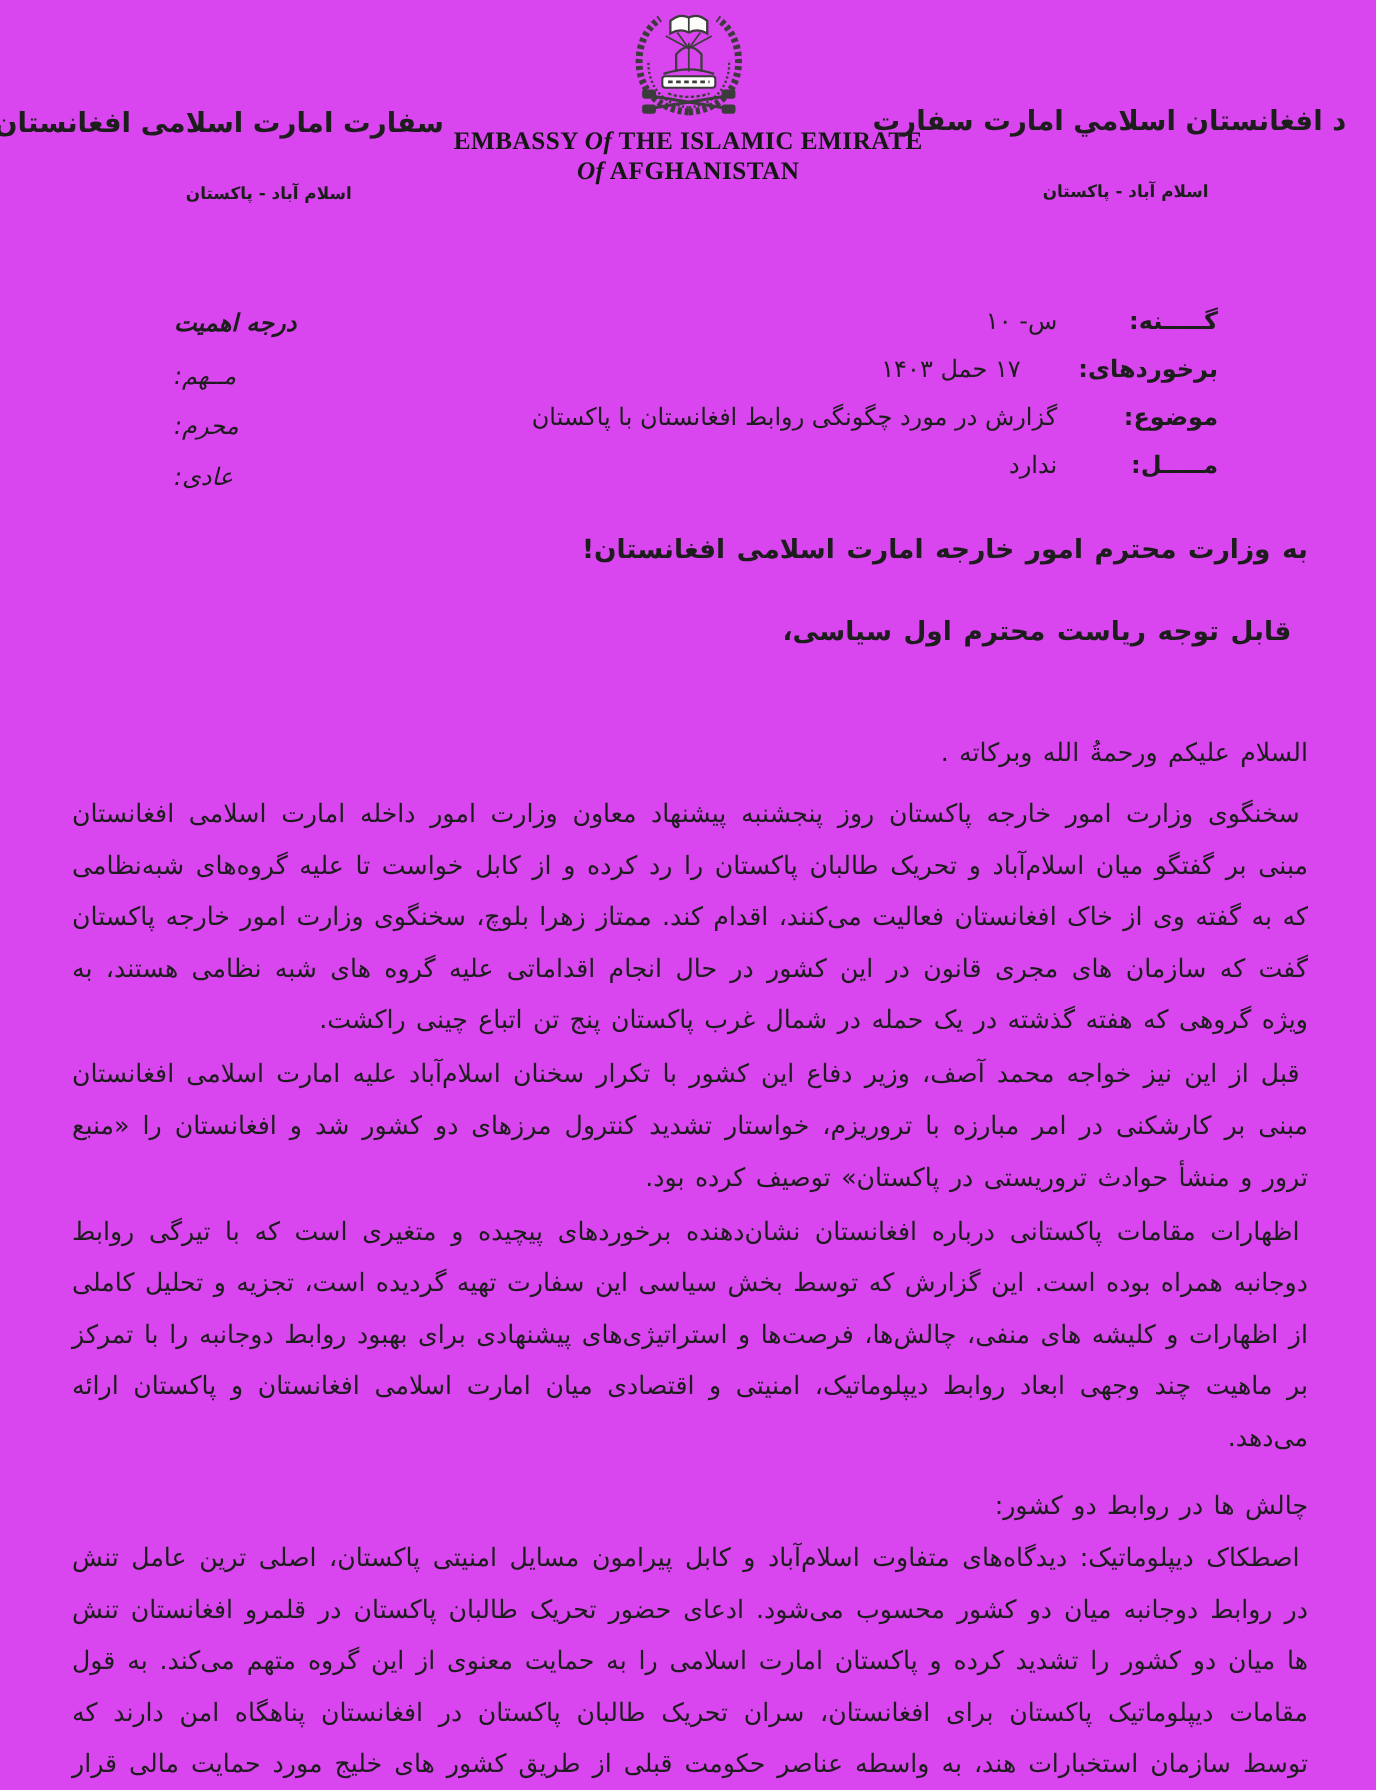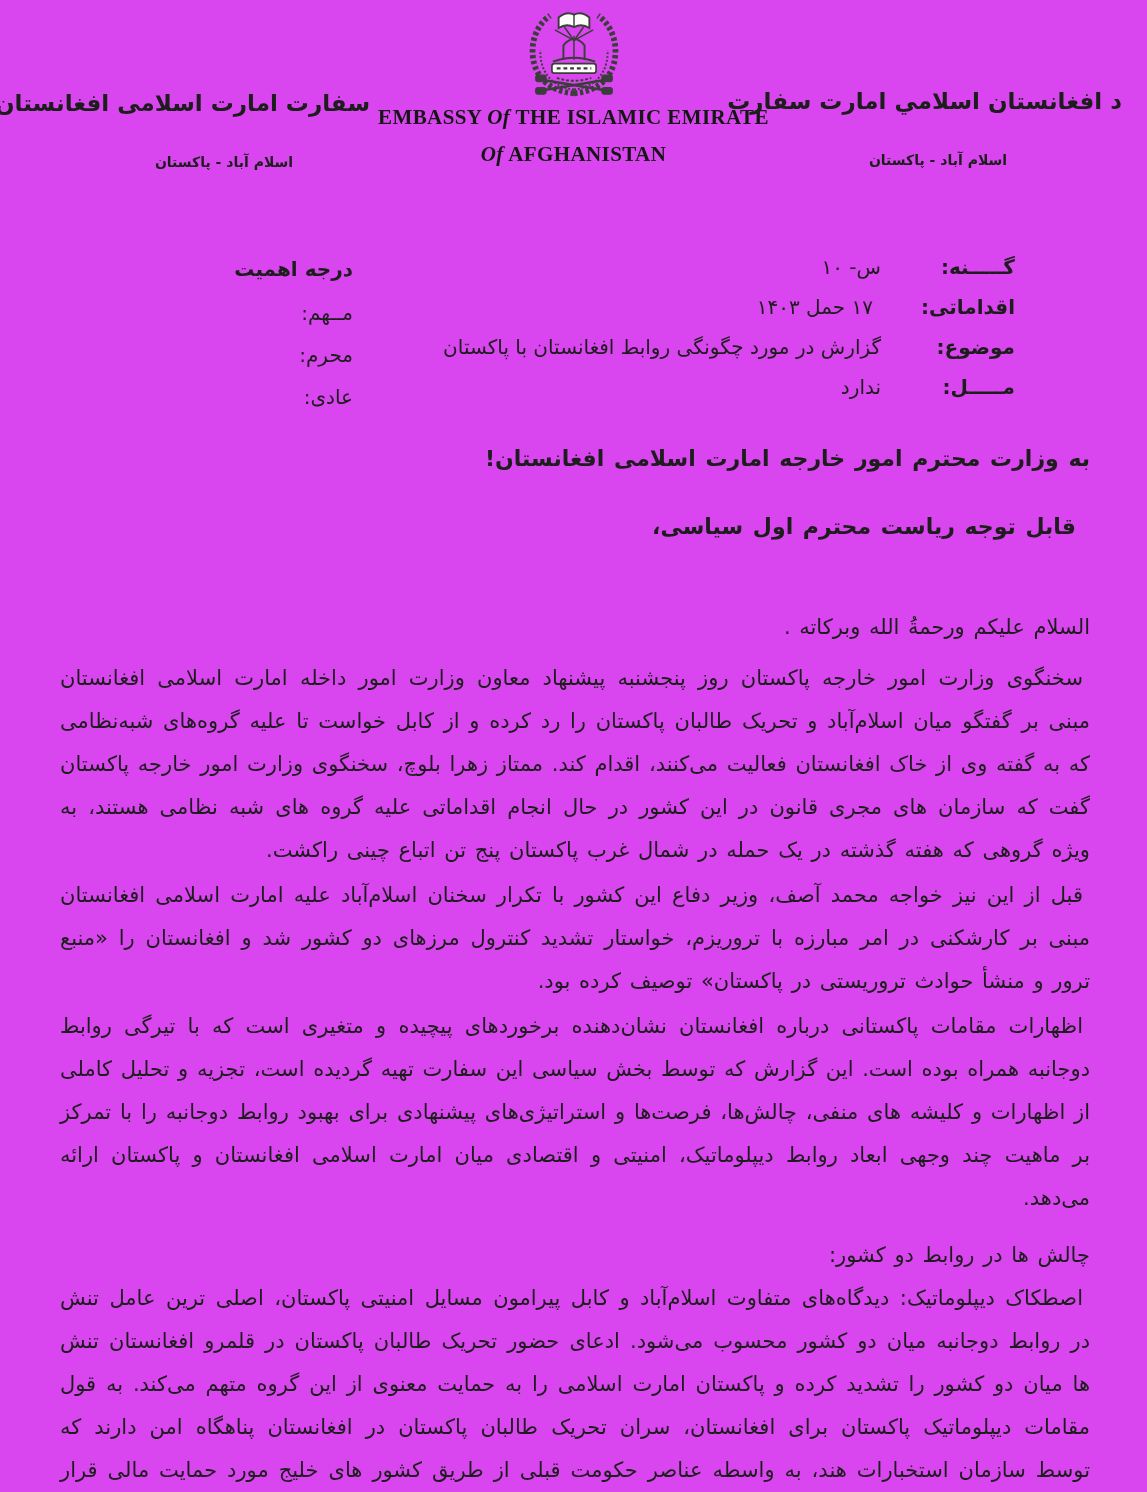--- a/index.html
+++ b/index.html
@@ -12,36 +12,36 @@
     font-family:"DejaVu Sans",sans-serif;
     overflow:hidden;
   }
   .fa{direction:rtl;unicode-bidi:isolate;}
 
   
   .hdr-center{position:absolute;left:0;right:0;top:4px;text-align:center;direction:ltr;}
   .emblem{width:118px;height:96px;display:block;margin:0 auto;}
   .eng{font-family:"Liberation Serif",serif;font-weight:700;color:#161616;}
   .eng-l1{font-size:21px;letter-spacing:.4px;margin-top:5px;}
-  .eng-l2{font-size:21px;letter-spacing:.4px;margin-top:12px;}
+  .eng-l2{font-size:21px;letter-spacing:.4px;margin-top:0;}
   .eng-of{font-style:italic;}
   .eng-l3{font-size:19px;margin-top:4px;}
 
   .hdr-right{position:absolute;top:88px;right:25px;width:368px;text-align:center;}
   .hdr-left{position:absolute;top:90px;left:78px;width:292px;text-align:center;}
   .hdr-title{font-size:23px;font-weight:700;white-space:nowrap;}
   .hdr-sub{font-size:14px;font-weight:700;margin-top:38px;white-space:nowrap;}
 
   
   .meta-right{position:absolute;top:252px;right:132px;direction:rtl;font-size:20px;}
   .meta-row{display:flex;gap:16px;margin-bottom:10px;line-height:30px;align-items:baseline;}
   .meta-label{min-width:86px;font-weight:700;white-space:nowrap;margin-left:32px;}
   .meta-value{white-space:nowrap;}
 
-  .importance{position:absolute;top:254px;left:145px;width:208px;direction:rtl;font-size:20px;text-align:right;}
+  .importance{position:absolute;top:254px;left:145px;width:208px;direction:rtl;font-size:20px;text-align:left;font-style:italic;}
   .importance .imp-title{font-weight:700;margin-bottom:14px;line-height:30px;}
   .importance .imp-opt{margin-bottom:12px;line-height:30px;}
 
   
   .body{
     position:absolute;top:444px;right:57px;left:60px;
     direction:rtl;font-size:21px;line-height:43px;word-spacing:2px;
   }
   .addressee{font-weight:700;font-size:22px;line-height:30px;margin:0 0 38px;}
   .attention{font-weight:700;font-size:22px;line-height:30px;margin:0 14px 64px;}
@@ -100,21 +100,21 @@
     <div class="hdr-title">سفارت امارت اسلامی افغانستان</div>
     <div class="hdr-sub">اسلام آباد - پاکستان</div>
   </div>
 
   <div class="meta-right fa">
     <div class="meta-row">
       <span class="meta-label">گـــــنه:</span>
       <span class="meta-value">س- ۱۰</span>
     </div>
     <div class="meta-row">
-      <span class="meta-label">اقداماتی:</span>
+      <span class="meta-label">برخوردهای:</span>
       <span class="meta-value">۱۷ حمل ۱۴۰۳</span>
     </div>
     <div class="meta-row">
       <span class="meta-label">موضوع:</span>
       <span class="meta-value">گزارش در مورد چگونگی روابط افغانستان با پاکستان</span>
     </div>
     <div class="meta-row">
       <span class="meta-label">مـــــل:</span>
       <span class="meta-value">ندارد</span>
     </div>

